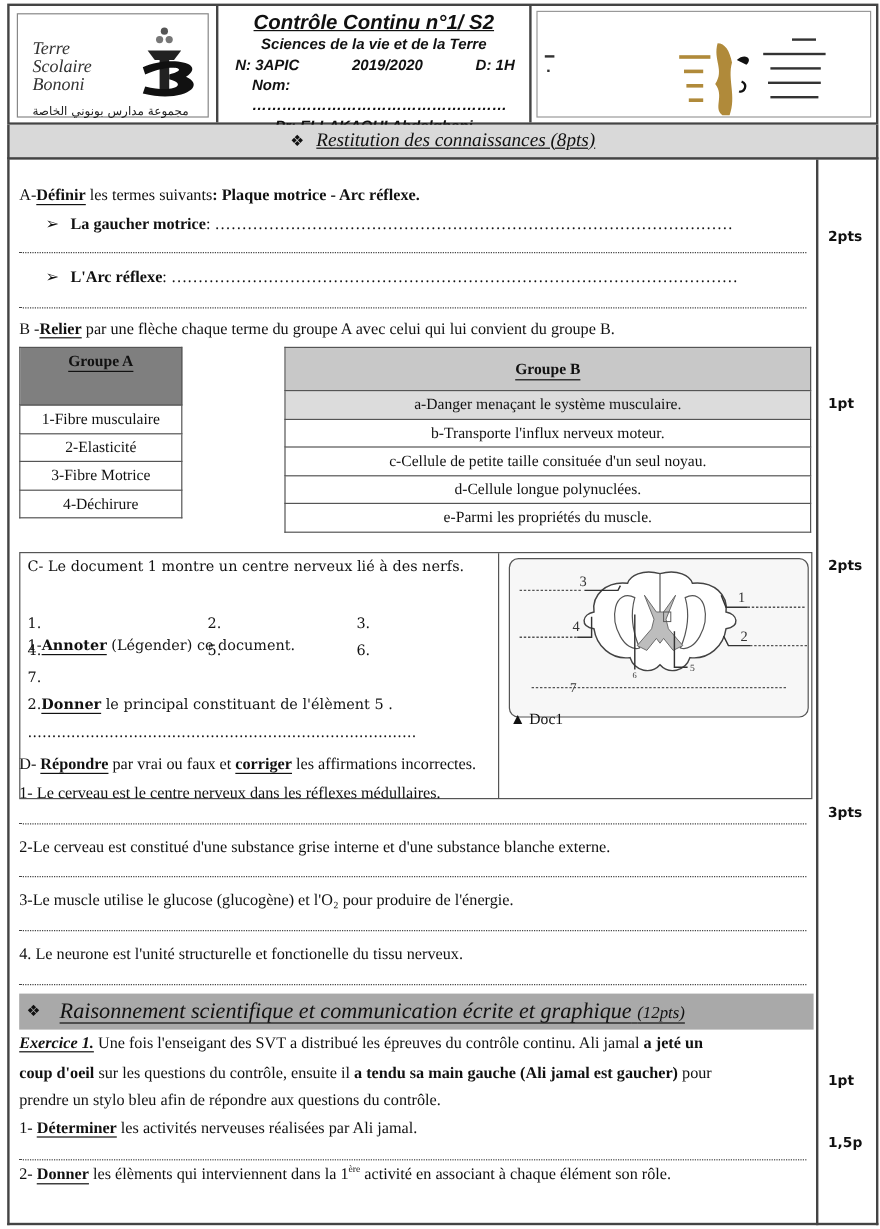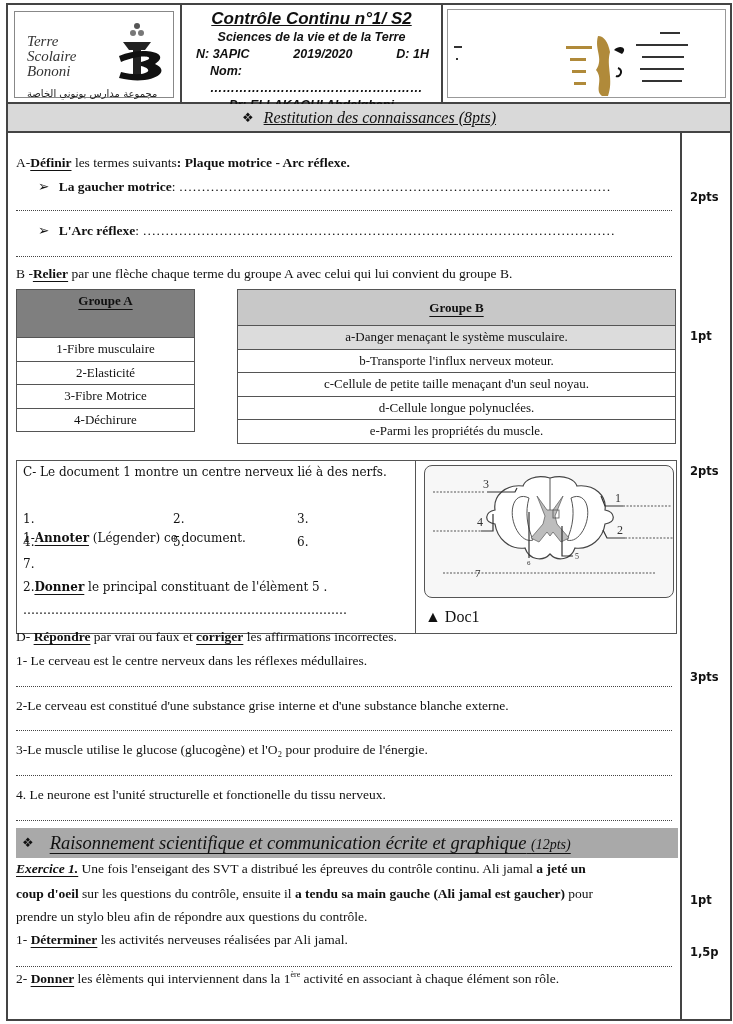--- a/index.html
+++ b/index.html
@@ -33,33 +33,33 @@
   .pts { position: absolute; left: 8px; font-family: "DejaVu Sans", sans-serif; font-weight: bold; font-size: 11.5px; }
 
   .t { position: absolute; left: 16px; font-size: 13.5px; white-space: nowrap; }
   .b { font-weight: bold; }
   .u { text-decoration: underline; text-underline-offset: 3px; }
   .dots { position: absolute; left: 16px; width: 656px; border-bottom: 1.5px dotted #444; height: 1px; }
 
   
   table { border-collapse: collapse; position: absolute; font-size: 13px; }
   td { border: 1px solid #555; text-align: center; height: 23.5px; }
-  .grpA { left: 16px; top: 289px; width: 179px; }
+  .grpA { left: 16px; top: 289px; width: 136px; }
   .grpA .hd { background: #7f7f7f; height: 48px; vertical-align: top; padding-top: 3px; }
   .grpB { left: 237px; top: 289px; width: 439px; }
   .grpB .hd { background: #c8c8c8; height: 36px; }
   .grpB .la { background: #dcdcdc; }
   .hd span { font-weight: bold; text-decoration: underline; text-underline-offset: 4px; }
 
   
-  .cbox { position: absolute; left: 16px; top: 460px; width: 661px; height: 174px; border: 1px solid #555; text-align: right; }
+  .cbox { position: absolute; left: 16px; top: 460px; width: 661px; height: 206px; border: 1px solid #555; text-align: right; }
   .cbox .divider { position: absolute; left: 398px; top: 0; bottom: 0; border-left: 1px solid #555; }
   .ctext { position: absolute; left: 6px; font-size: 13px; white-space: nowrap; font-family: "DejaVu Serif", serif; font-size: 12px; }
   .fig { position: absolute; left: 407px; top: 4px; width: 250px; height: 133px; border: 1.5px solid #555; border-radius: 8px; background: #f7f7f7; }
-  .doc-cap { position: absolute; left: 408px; top: 147px; font-size: 16px; }
+  .doc-cap { position: absolute; left: 408px; top: 130px; font-size: 13px; }
 
   
   .section2 { position: absolute; left: 16px; top: 828px; width: 662px; height: 30px; background: #a9a9a9; display: flex; align-items: center; font-size: 18.5px; font-style: italic; }
   .section2 .diamond { font-style: normal; font-size: 13px; margin: 0 16px 0 6px; }
   .section2 .stitle { text-decoration: underline; text-underline-offset: 4px; }
   .section2 .small { font-size: 14px; }
 </style>
 </head>
 <body>
 
@@ -175,21 +175,21 @@
       <tr>
         <td class="hd"><span>Groupe B</span></td>
       </tr>
   <tr>
         <td class="la">a-Danger menaçant le système musculaire.</td>
       </tr>
   <tr>
         <td>b-Transporte l'influx nerveux moteur.</td>
       </tr>
   <tr>
-        <td>c-Cellule de petite taille menaçant d'un seul noyau.</td>
+        <td>c-Cellule de petite taille consituée d'un seul noyau.</td>
       </tr>
   <tr>
         <td>d-Cellule longue polynuclées.</td>
       </tr>
   <tr>
         <td>e-Parmi les propriétés du muscle.</td>
       </tr>
 </tbody>
   </table>
 

